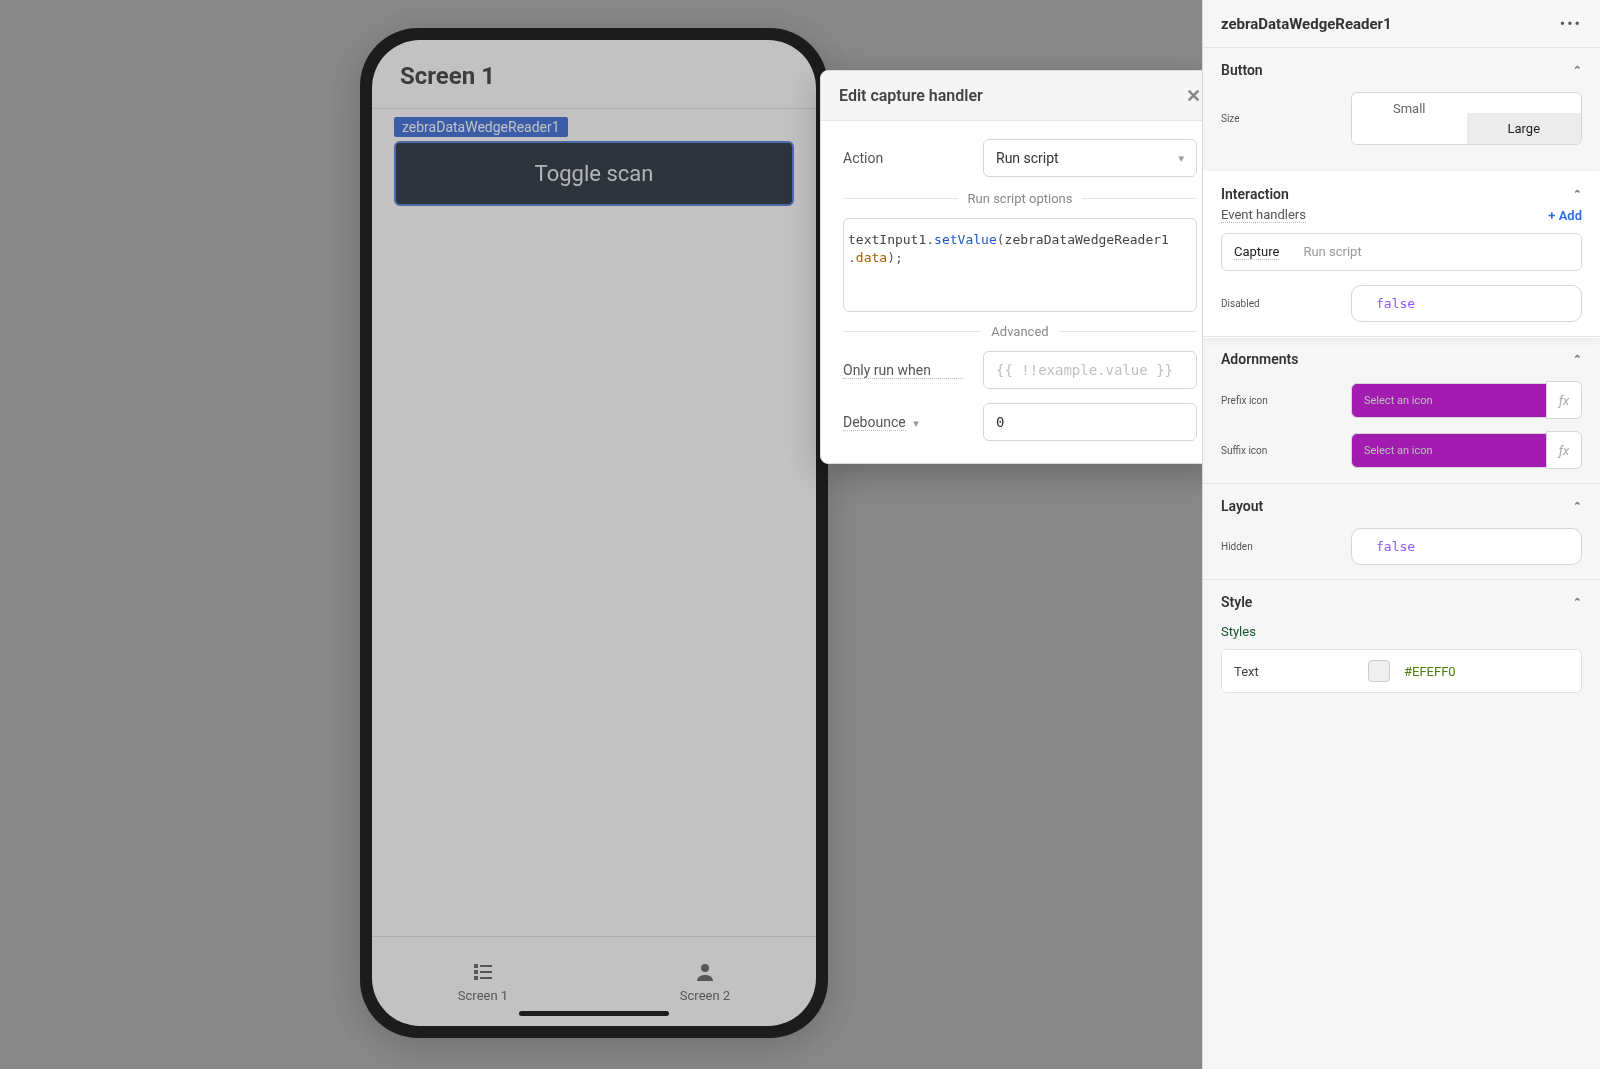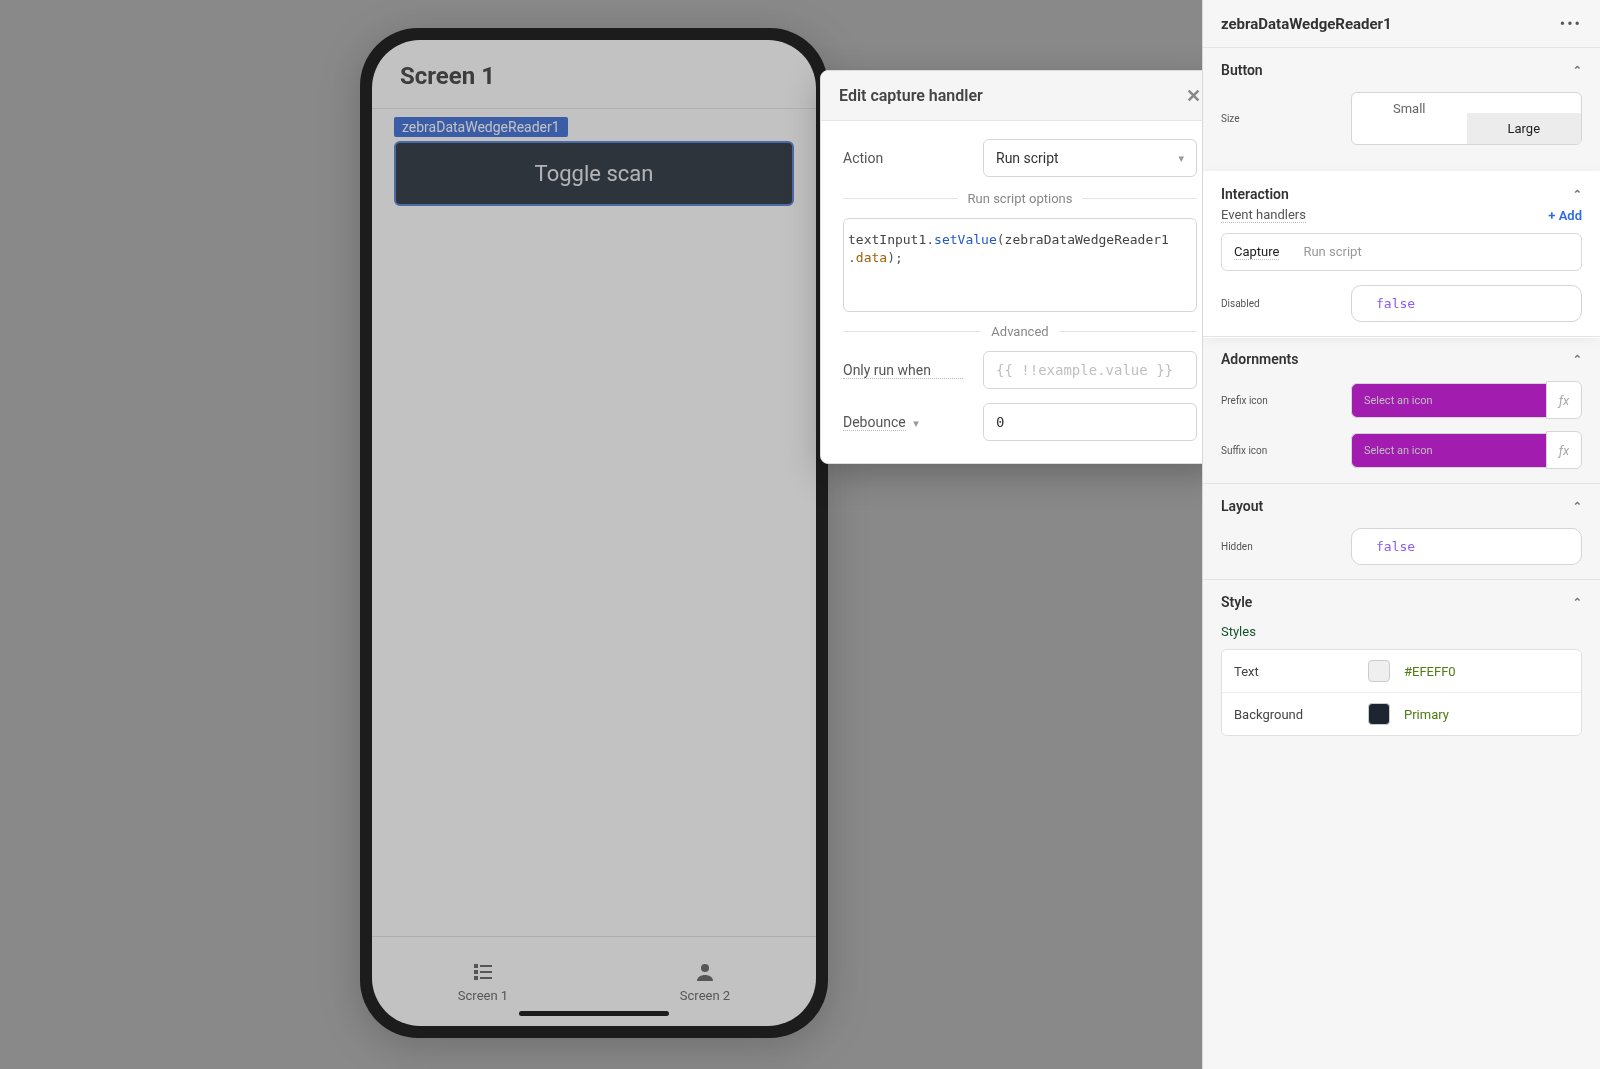--- a/index.html
+++ b/index.html
@@ -483,21 +483,16 @@
       <span class="caret">⌃</span>
     </div>
     <div class="section-body">
       <div style="font-size:13px;color:#14532d">Styles</div>
       <div class="style-list">
         <div class="style-row">
           <span class="name">Text</span>
           <span class="swatch" style="background:#EFEFF0"></span>
           <span class="style-val">#EFEFF0</span>
         </div>
-        <div class="style-row">
-          <span class="name">Background</span>
-          <span class="swatch" style="background:#1d2530"></span>
-          <span class="style-val">Primary</span>
-        </div>
       </div>
     </div>
   </div>
 </div>
 
 </body></html>

